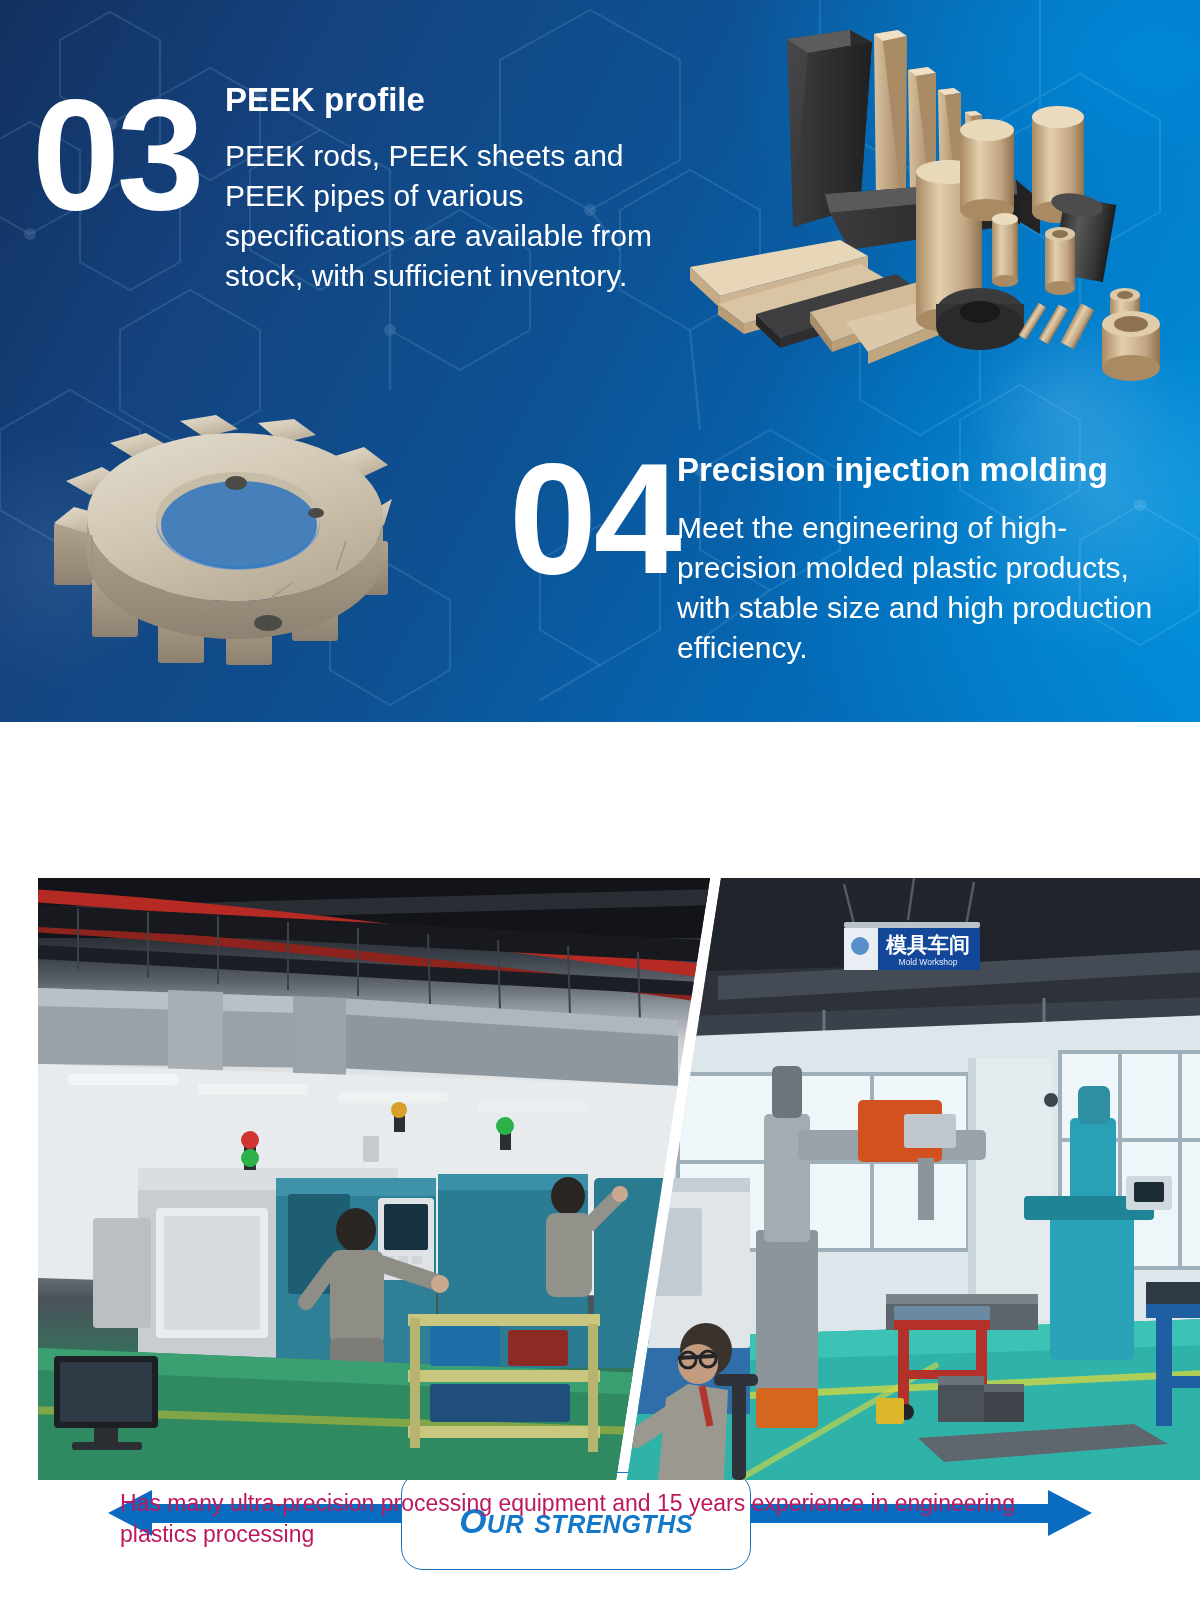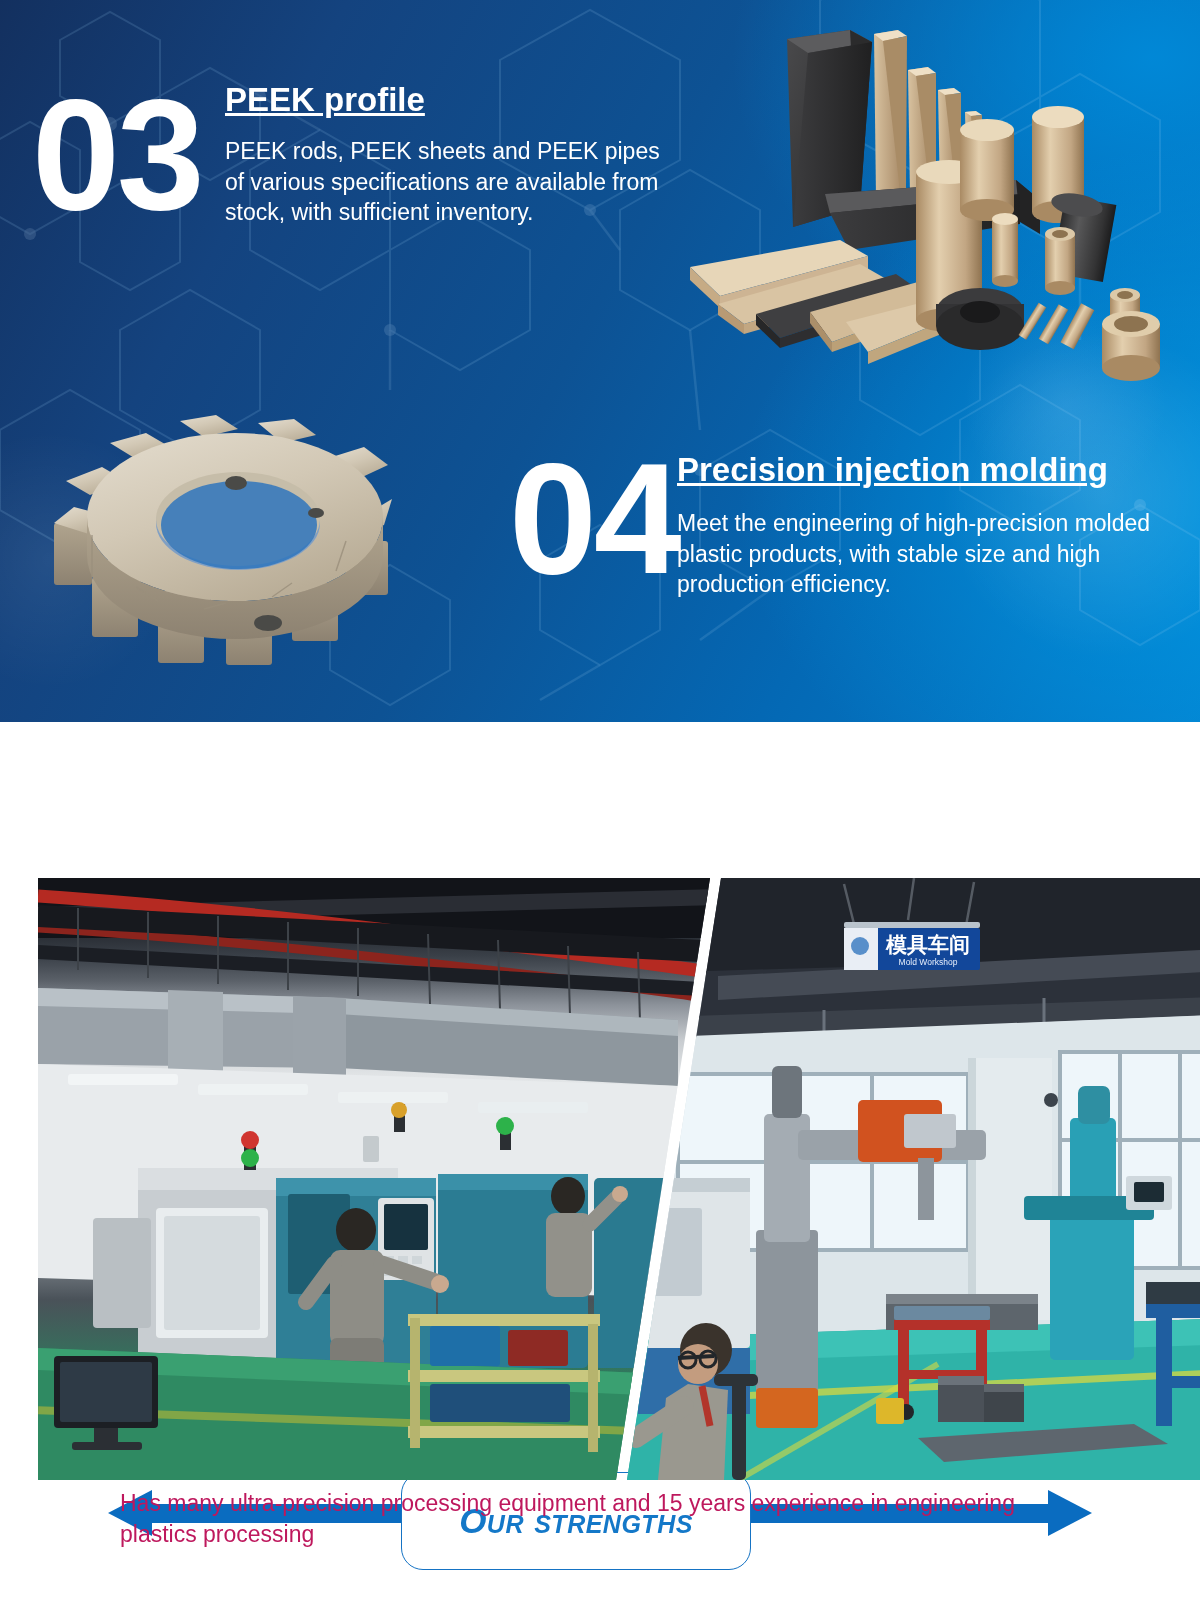--- a/index.html
+++ b/index.html
@@ -21,22 +21,22 @@
            background:radial-gradient(circle, rgba(255,255,255,.14) 0%, rgba(255,255,255,0) 70%); }
   .glow2 { position:absolute; width:210px; height:210px; border-radius:50%; right:30px; top:300px;
            background:radial-gradient(circle, rgba(120,190,240,.22) 0%, rgba(120,190,240,0) 68%); }
   .glow3 { position:absolute; width:260px; height:260px; border-radius:50%; left:-80px; top:430px;
            background:radial-gradient(circle, rgba(255,255,255,.07) 0%, rgba(255,255,255,0) 70%); }
 
   
   .blk { position:absolute; }
   .bignum { font-size:158px; font-weight:bold; color:#ffffff; line-height:.92;
             letter-spacing:-3px; font-family:"Liberation Sans", sans-serif; }
-  .blk-title { color:#ffffff; font-size:33px; font-weight:bold; line-height:1.1; white-space:nowrap;text-decoration:underline; }
-  .blk-body  { color:#ffffff; font-size:23px; line-height:1.33; font-weight:400; }
+  .blk-title { color:#ffffff; font-size:33px; font-weight:bold; line-height:1.1; white-space:nowrap; }
+  .blk-body  { color:#ffffff; font-size:30px; line-height:1.33; font-weight:400; }
 
   #blk03 { left:20px; top:72px; width:660px; }
   #blk03 .bignum { position:absolute; left:12px; top:10px; }
   #blk03 .txtcol { position:absolute; left:205px; top:10px; width:455px; }
   #blk03 .blk-title { margin-bottom:18px; }
 
   #blk04 { left:455px; top:438px; width:730px; }
   #blk04 .bignum { position:absolute; left:8px; top:8px;margin-left:46px; }
   #blk04 .txtcol { position:absolute; left:222px; top:14px; width:500px; }
   #blk04 .blk-title { margin-bottom:20px; }

